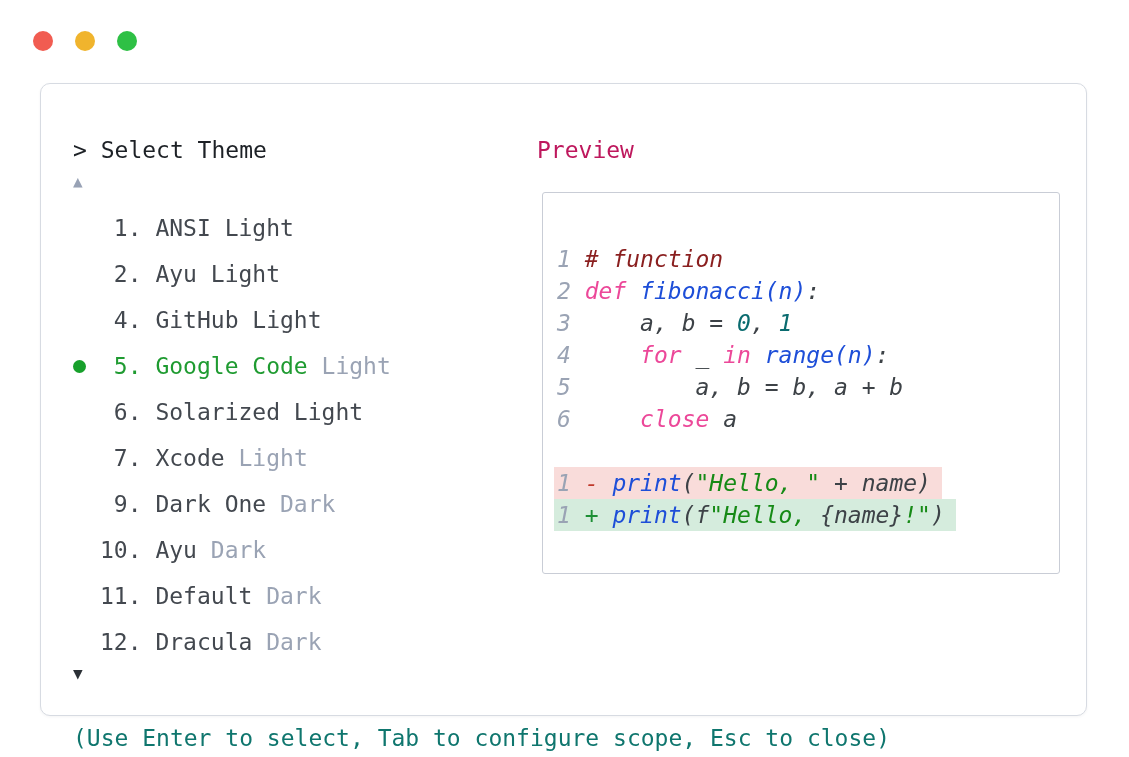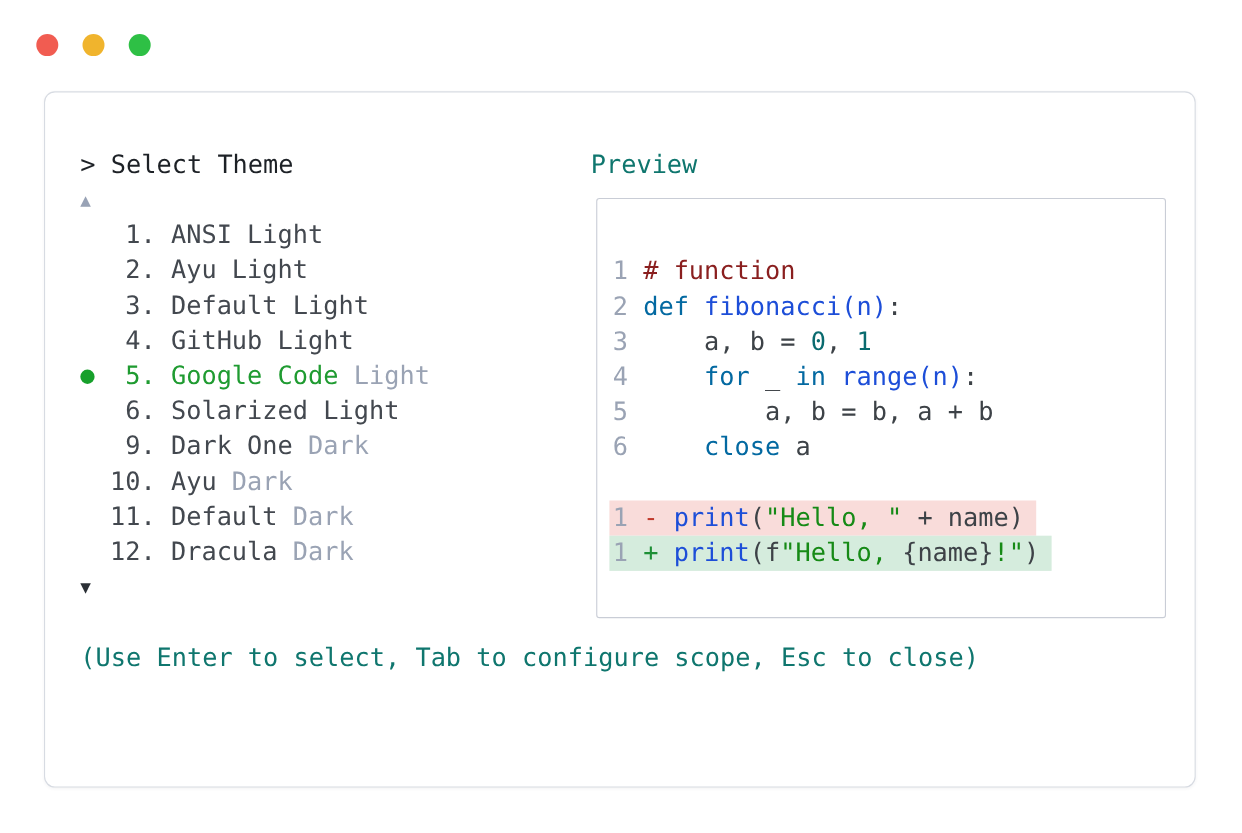--- a/index.html
+++ b/index.html
@@ -12,35 +12,35 @@
   .window{
     position:absolute;left:40px;top:83px;width:1045px;height:631px;background:#fff;
     border:1.5px solid #d7dbe2;border-radius:10px;box-shadow:0 1px 3px rgba(31,41,55,.05);
   }
   .pane-left{position:absolute;left:32px;top:50px;font-size:23px;line-height:32px;}
   .row{height:32px;white-space:pre;}
   .prompt{color:#1d2126;}
   .arrow-row{height:32px;display:flex;align-items:center;}
   .arrow-up{color:#98a2b5;font-size:16px;line-height:32px;}
   .arrow-down{color:#2b3036;font-size:16px;line-height:32px;}
-  .list-row{position:relative;height:32px;padding-left:27px;color:#43484f;white-space:pre;}
+  .list-row{position:relative;height:32px;padding-left:27px;color:#43484f;white-space:pre;margin-top:14px;}
   .bullet{position:absolute;left:0;top:10px;width:13px;height:13px;border-radius:50%;background:#17a02b;}
   .dim{color:#9aa3b4;}
   .sel{color:#1f9b31;}
   .hint{color:#0f766e;white-space:pre;}
   .blank{height:32px;}
-  .preview-label{position:absolute;left:496px;top:50px;font-size:23px;line-height:32px;color:#0f766e;white-space:pre;}
+  .preview-label{position:absolute;left:496px;top:50px;font-size:23px;line-height:32px;color:#be185d;white-space:pre;}
   .preview-box{
-    position:absolute;left:501px;top:96px;width:516px;height:380px;background:#fff;
-    border:1.5px solid #c9cdd6;border-radius:3px;
+    position:absolute;left:501px;top:108px;width:516px;height:380px;background:#fff;
+    border:1.5px solid #c9cdd6;border-radius:3px;font-style:italic;
   }
   .code{padding:50px 0 0 14px;font-size:23px;line-height:32px;}
   .cline{height:32px;white-space:pre;color:#3d4247;}
   .ln{color:#9aa3b4;}
-  .cm{color:#8a1f1f}.kw{color:#0369a1}.ti{color:#1d4ed8}.nu{color:#0a6b6f}
+  .cm{color:#8a1f1f}.kw{color:#ec4899}.ti{color:#1d4ed8}.nu{color:#0a6b6f}
   .st{color:#168a16}.pl{color:#3d4247}.mi{color:#c0392b}.ad{color:#1d8f35}
   .hl{display:inline-block;padding:0 11px 0 3px;margin-left:-3px;}
   .hl.removed{background:#f9dcda;}
   .hl.added{background:#d5ecdd;}
 </style>
 </head>
 <body>
 
 <div class="traffic-lights">
   <div class="dot" id="dot-close" style="background: rgb(241, 92, 81);"></div>
@@ -51,24 +51,24 @@
 <div class="window">
 
   <div class="pane-left">
     <div class="row prompt">&gt; Select Theme</div>
     <div class="arrow-row">
       <span class="arrow-up">▲</span>
     </div>
     <div>
         <div class="list-row"><span> 1. </span><span>ANSI</span><span> Light</span></div>
         <div class="list-row"><span> 2. </span><span>Ayu</span><span> Light</span></div>
-        <div class="list-row"><span> 3. </span><span>Default</span><span> Light</span></div>
         <div class="list-row"><span> 4. </span><span>GitHub</span><span> Light</span></div>
         <div class="list-row"><span class="bullet"></span><span class="sel"> 5. </span><span class="sel">Google Code</span><span class="dim"> Light</span></div>
         <div class="list-row"><span> 6. </span><span>Solarized</span><span> Light</span></div>
+        <div class="list-row"><span> 7. </span><span>Xcode</span><span class="dim"> Light</span></div>
         <div class="list-row"><span> 9. </span><span>Dark One</span><span class="dim"> Dark</span></div>
         <div class="list-row"><span>10. </span><span>Ayu</span><span class="dim"> Dark</span></div>
         <div class="list-row"><span>11. </span><span>Default</span><span class="dim"> Dark</span></div>
         <div class="list-row"><span>12. </span><span>Dracula</span><span class="dim"> Dark</span></div>
       </div>
     <div class="arrow-row">
       <span class="arrow-down">▼</span>
     </div>
     <div class="blank"></div>
     <div class="row hint">(Use Enter to select, Tab to configure scope, Esc to close)</div>

